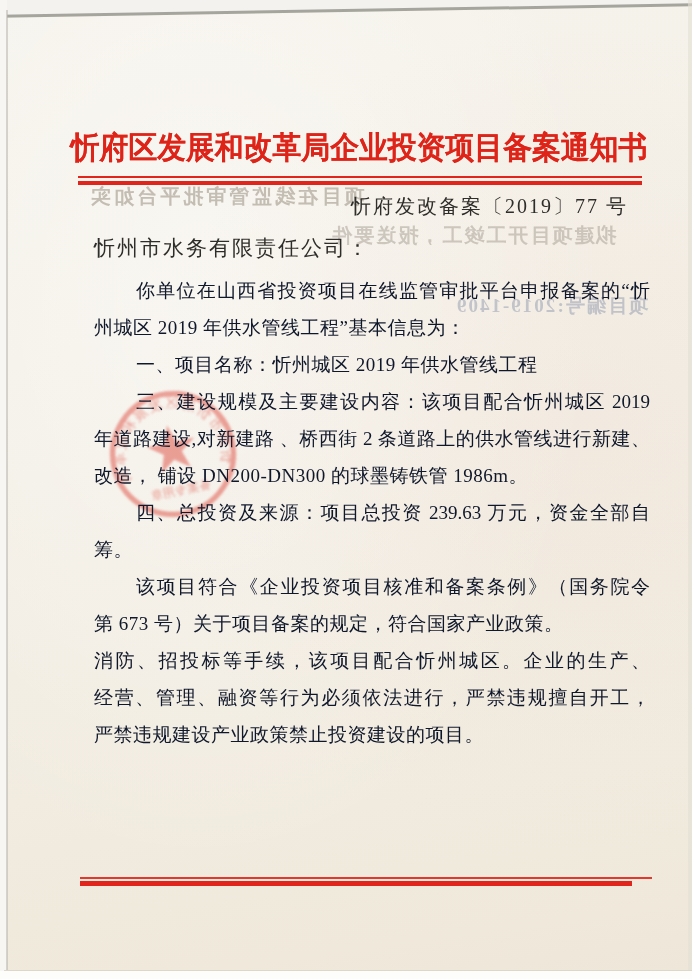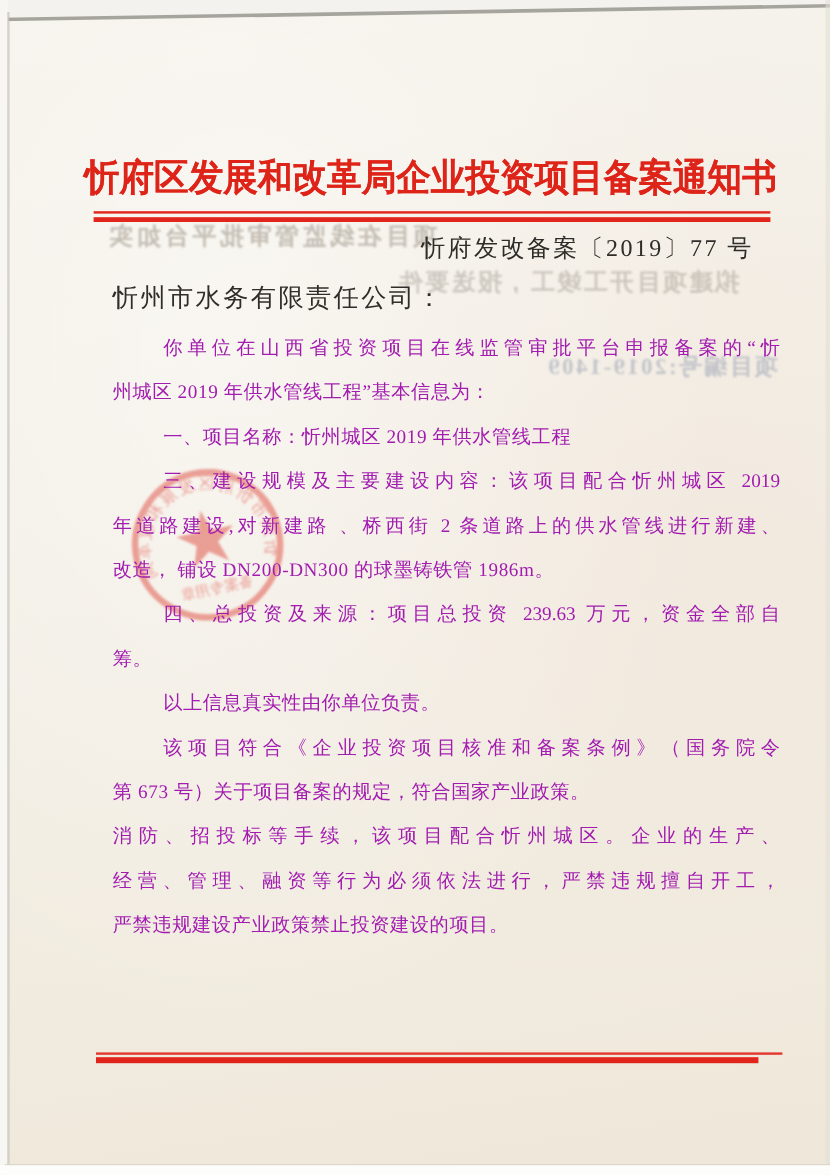--- a/index.html
+++ b/index.html
@@ -49,22 +49,22 @@
   .doc-number{
     position:absolute;top:193px;right:64px;
     font-size:20px;letter-spacing:2px;color:#2f2d29;white-space:nowrap;
   }
   .recipient{
     position:absolute;left:94px;top:234px;
     font-size:21px;letter-spacing:2px;color:#2f2d29;white-space:nowrap;text-align:center;
   }
   .body-text{position:absolute;left:94px;top:272px;width:556px;}
   .ln{
-    height:37px;line-height:37px;font-size:16px;letter-spacing:.5px;
-    color:#a21caf;white-space:nowrap;
+    height:37px;line-height:37px;font-size:19px;letter-spacing:.5px;
+    color:#0f172a;white-space:nowrap;
   }
   .ln.ind{padding-left:42px;}
   .ln.full{
     white-space:normal;letter-spacing:0;
     text-align:justify;text-align-last:justify;
   }
 
   
   .ghost{
     position:absolute;font-weight:bold;white-space:nowrap;
@@ -122,21 +122,20 @@
 
     <div class="body-text">
       <div class="ln ind full">你单位在山西省投资项目在线监管审批平台申报备案的“忻</div>
       <div class="ln">州城区 2019 年供水管线工程”基本信息为：</div>
       <div class="ln ind">一、项目名称：忻州城区 2019 年供水管线工程</div>
       <div class="ln ind full">三、建设规模及主要建设内容：该项目配合忻州城区 2019</div>
       <div class="ln full">年道路建设,对新建路 、桥西街 2 条道路上的供水管线进行新建、</div>
       <div class="ln">改造， 铺设 DN200-DN300 的球墨铸铁管 1986m。</div>
       <div class="ln ind full">四、总投资及来源：项目总投资 239.63 万元，资金全部自</div>
       <div class="ln">筹。</div>
-      <div class="ln ind">以上信息真实性由你单位负责。</div>
       <div class="ln ind full">该项目符合《企业投资项目核准和备案条例》（国务院令</div>
       <div class="ln">第 673 号）关于项目备案的规定，符合国家产业政策。</div>
       <div class="ln full">消防、招投标等手续，该项目配合忻州城区。企业的生产、</div>
       <div class="ln full">经营、管理、融资等行为必须依法进行，严禁违规擅自开工，</div>
       <div class="ln">严禁违规建设产业政策禁止投资建设的项目。</div>
     </div>
 
     <div class="rule rule-bot-thin"></div>
     <div class="rule rule-bot-thick"></div>
 

